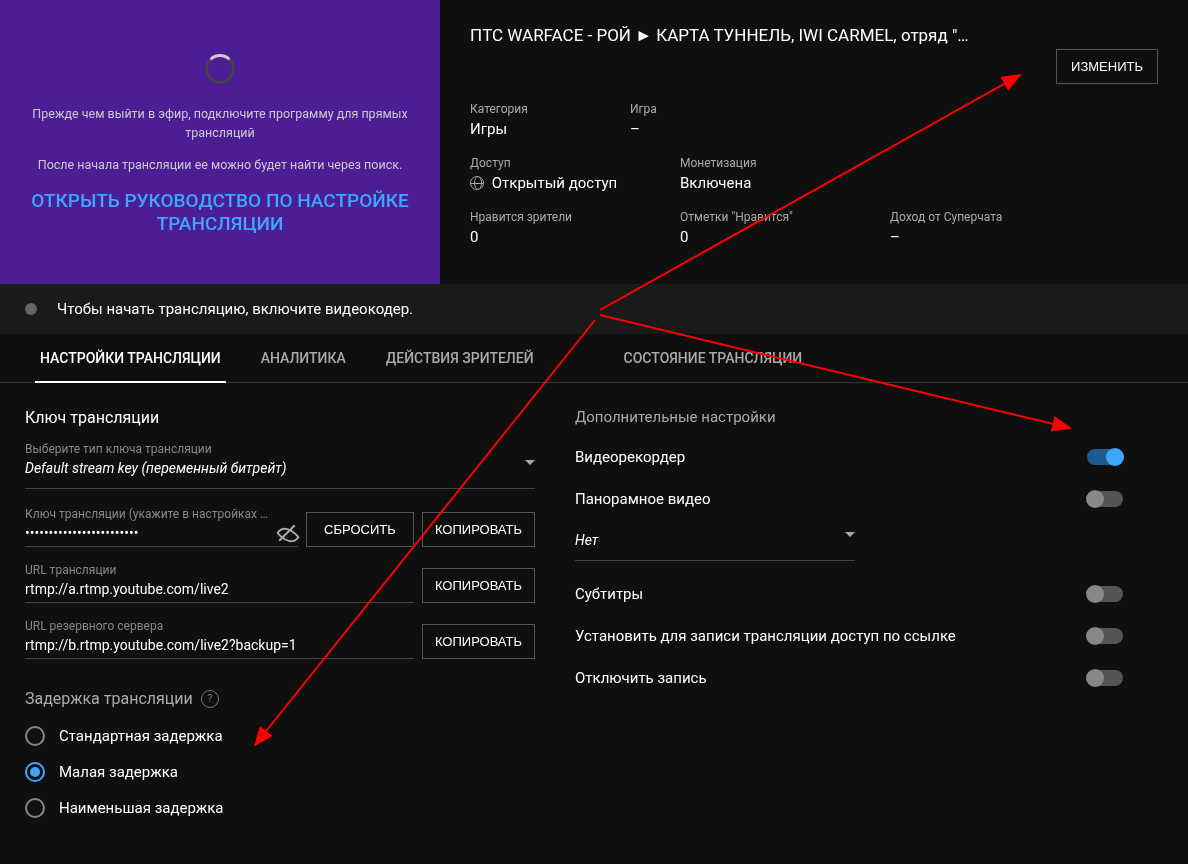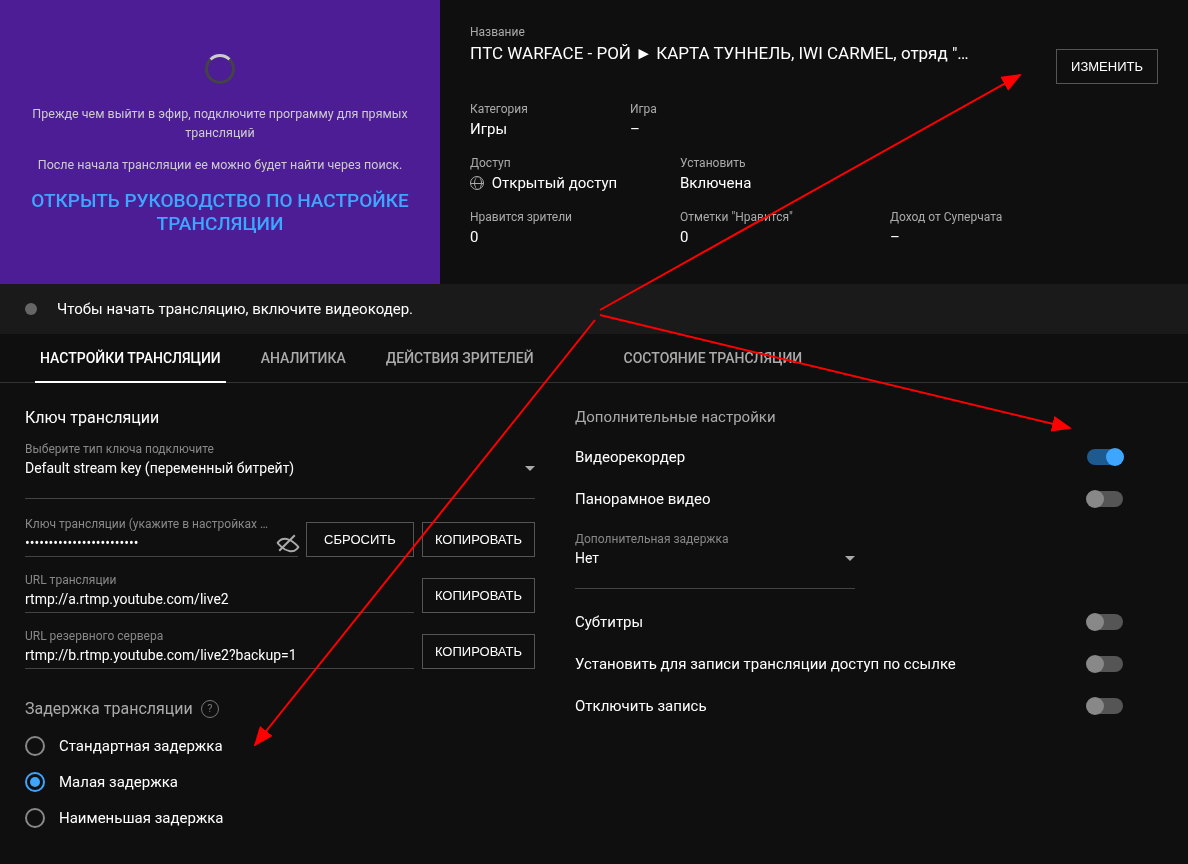--- a/index.html
+++ b/index.html
@@ -159,25 +159,26 @@
   margin-bottom: 15px;
 }
 .field-label {
   font-size: 12px;
   color: #888;
   margin-bottom: 4px;
 }
 .select-row {
   display: flex;
   justify-content: space-between;
-  align-items: center;
+  align-items: flex-start;
   border-bottom: 1px solid #444;
-  padding-bottom: 22px;
+  padding-bottom: 12px;
   margin-bottom: 18px;
   cursor: pointer;
+  font-style: italic;
 }
 .select-value { font-size: 14px; color: #fff; }
 .dropdown-arrow {
   width: 0; height: 0;
   border-left: 5px solid transparent;
   border-right: 5px solid transparent;
   border-top: 5px solid #aaa;
 }
 .input-group {
   display: flex;
@@ -317,21 +318,20 @@
   <div class="preview-panel">
     <div class="spinner"></div>
     <div class="preview-text">Прежде чем выйти в эфир, подключите программу для прямых трансляций</div>
     <div class="preview-text">После начала трансляции ее можно будет найти через поиск.</div>
     <a class="preview-link">ОТКРЫТЬ РУКОВОДСТВО ПО НАСТРОЙКЕ ТРАНСЛЯЦИИ</a>
   </div>
 
   <div class="info-panel">
     <div class="title-row">
       <div class="title-block">
-        <div class="info-label">Название</div>
         <div class="info-value">ПТС WARFACE - РОЙ ► КАРТА ТУННЕЛЬ, IWI CARMEL, отряд "…</div>
       </div>
       <button class="edit-btn">ИЗМЕНИТЬ</button>
     </div>
 
     <div class="info-row">
       <div class="info-cell">
         <div class="info-label">Категория</div>
         <div class="info-value">Игры</div>
       </div>
@@ -343,21 +343,21 @@
 
     <div class="info-row">
       <div class="info-cell" style="min-width:170px">
         <div class="info-label">Доступ</div>
         <div class="info-value">
           <span class="globe-icon"></span>
           <span>Открытый доступ</span>
         </div>
       </div>
       <div class="info-cell">
-        <div class="info-label">Установить</div>
+        <div class="info-label">Монетизация</div>
         <div class="info-value">Включена</div>
       </div>
     </div>
 
     <div class="info-row">
       <div class="info-cell" style="min-width:170px">
         <div class="info-label">Нравится зрители</div>
         <div class="info-value">0</div>
       </div>
       <div class="info-cell" style="min-width:170px">
@@ -381,21 +381,21 @@
   <div class="tab active">НАСТРОЙКИ ТРАНСЛЯЦИИ</div>
   <div class="tab">АНАЛИТИКА</div>
   <div class="tab">ДЕЙСТВИЯ ЗРИТЕЛЕЙ</div>
   <div class="tab state-tab">СОСТОЯНИЕ ТРАНСЛЯЦИИ</div>
 </div>
 
 <div class="content">
   <div class="left-col">
     <div class="section-title">Ключ трансляции</div>
 
-    <div class="field-label">Выберите тип ключа подключите</div>
+    <div class="field-label">Выберите тип ключа трансляции</div>
     <div class="select-row">
       <span class="select-value">Default stream key (переменный битрейт)</span>
       <span class="dropdown-arrow"></span>
     </div>
 
     <div class="input-group">
       <div class="input-block">
         <div class="field-label">Ключ трансляции (укажите в настройках …</div>
         <div class="input-line">
           <span class="val">••••••••••••••••••••••••</span>
@@ -452,21 +452,20 @@
       <div class="toggle-label">Видеорекордер</div>
       <div class="toggle on"></div>
     </div>
 
     <div class="toggle-row">
       <div class="toggle-label">Панорамное видео</div>
       <div class="toggle"></div>
     </div>
 
     <div class="sub-field">
-      <div class="field-label">Дополнительная задержка</div>
       <div class="select-row">
         <span class="select-value">Нет</span>
         <span class="dropdown-arrow"></span>
       </div>
     </div>
 
     <div class="toggle-row">
       <div class="toggle-label">Субтитры</div>
       <div class="toggle"></div>
     </div>

